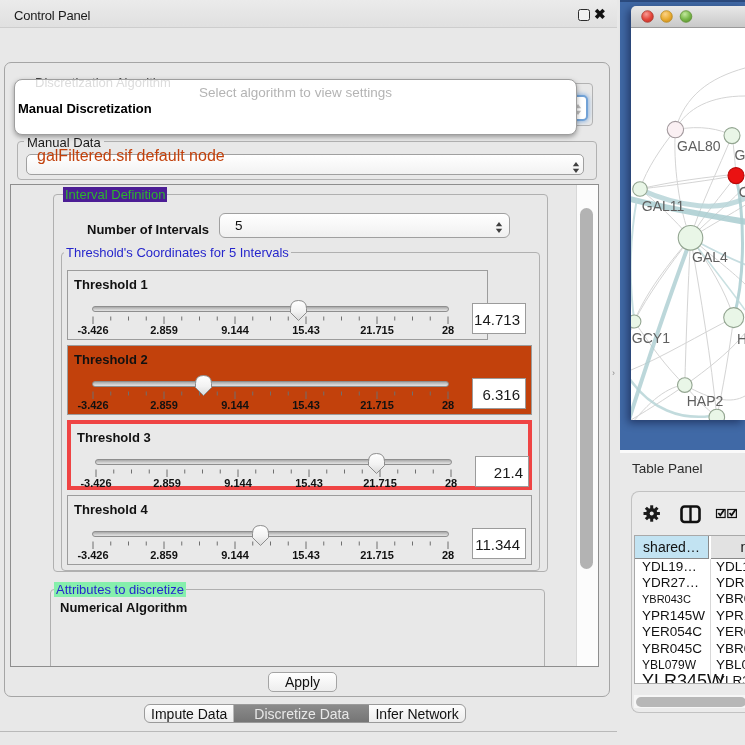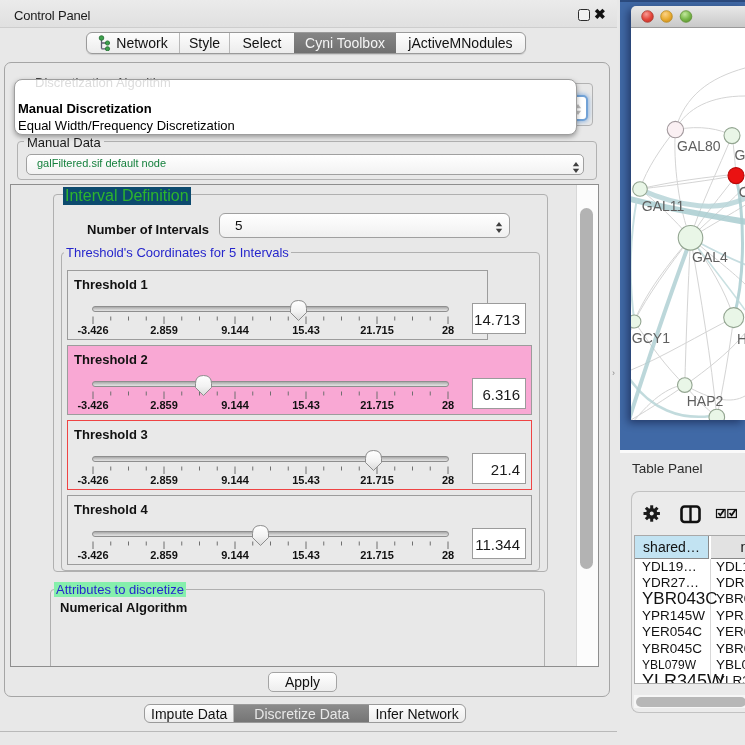--- a/index.html
+++ b/index.html
@@ -7,56 +7,42 @@
 <body>
 <div class="abs" style="left:0;top:0;width:745px;height:745px;background:#e8e8e8">
 
   <div class="abs" style="left:0;top:0;width:617px;height:28px;background:linear-gradient(#ebebeb,#e0e0e0);border-bottom:1px solid #cdcdcd"></div>
   <div class="abs" style="left:14px;top:7.5px;font-size:13px;color:#1a1a1a;letter-spacing:-0.2px">Control Panel</div>
   <div class="abs" style="left:578px;top:9px;width:11.5px;height:11.5px;border:1.5px solid #2c2c2c;border-radius:2.5px;background:#f2f2f2"></div>
   <div class="abs" style="left:594px;top:5.5px;font-size:14px;font-weight:bold;color:#111">✖</div>
 
   <div class="abs" style="left:4px;top:62px;width:606px;height:635px;border:1px solid #a5a5a5;border-radius:7px"></div>
 
-  <div class="abs" style="left:86px;top:32px;width:440px;height:22px;border:1px solid #9a9a9a;border-radius:6px;background:linear-gradient(#fdfdfd,#ececec);box-shadow:0 1px 1px rgba(0,0,0,0.12);overflow:hidden;display:flex">
-    <div style="width:93px;border-right:1px solid #b9b9b9;display:flex;align-items:center;justify-content:center;font-size:14px;color:#111">
-      <svg width="14" height="16" viewBox="0 0 14 16" style="margin-right:4px">
-          <path d="M3.5,3.5 V13.5 M3.5,8 H8.5 M3.5,13.8 H8.5" stroke="#5b5b6e" stroke-width="1.3" fill="none"></path>
-          <circle cx="3.5" cy="3" r="2.3" fill="#3da04c" stroke="#277237" stroke-width="0.9"></circle>
-          <circle cx="9.5" cy="8" r="2.1" fill="#3da04c" stroke="#277237" stroke-width="0.9"></circle>
-          <circle cx="9.5" cy="13.8" r="2.1" fill="#3da04c" stroke="#277237" stroke-width="0.9"></circle>
-        </svg>
-      Network</div>
-    <div style="width:50px;border-right:1px solid #b9b9b9;display:flex;align-items:center;justify-content:center;font-size:14px;color:#111">Style</div>
-    <div style="width:64px;display:flex;align-items:center;justify-content:center;font-size:14px;color:#111">Select</div>
-    <div style="width:102px;background:linear-gradient(#858585,#707070);display:flex;align-items:center;justify-content:center;font-size:14px;color:#f5f5f5">Cyni Toolbox</div>
-    <div style="width:129px;display:flex;align-items:center;justify-content:center;font-size:14px;color:#111">jActiveMNodules</div>
-  </div>
 
   <div class="abs" style="left:17px;top:83px;width:576px;height:43px;border:1px solid #b2b2b2;border-radius:4px"></div>
   <div class="abs" style="left:560px;top:95px;width:28px;height:26px;border-radius:5px;background:#fff;border:2px solid #72a2d6;box-shadow:0 0 4px 1px rgba(90,150,220,0.6)"></div>
   <div class="abs" style="left:574px;top:101px;opacity:0.35"><svg width="8" height="11" viewBox="0 0 8 11">
         <path d="M4,0 L7.2,4.2 H0.8 Z" fill="#3f3f3f"></path>
         <path d="M4,11 L7.2,6.8 H0.8 Z" fill="#3f3f3f"></path>
       </svg></div>
 
   <div class="abs" style="left:17px;top:141px;width:580px;height:39px;border:1px solid #b2b2b2;border-radius:4px"></div>
   <div class="abs" style="left:24px;top:134.5px;font-size:13px;color:#1a1a1a;background:#e8e8e8;padding:0 3px">Manual Data</div>
   <div class="abs" style="left:26px;top:154px;width:558px;height:21px;border:1px solid #a0a0a0;border-radius:5px;background:linear-gradient(#ffffff,#f2f2f2)"></div>
-  <div class="abs" style="left:37px;top:157px;font-size:11px;color:#15803d">galFiltered.sif default node</div>
+  <div class="abs" style="left:37px;top:147px;font-size:16px;color:#c2410c">galFiltered.sif default node</div>
   <div class="abs" style="left:572px;top:159px"><svg width="8" height="11" viewBox="0 0 8 11">
         <path d="M4,0 L7.2,4.2 H0.8 Z" fill="#3f3f3f"></path>
         <path d="M4,11 L7.2,6.8 H0.8 Z" fill="#3f3f3f"></path>
       </svg></div>
 
   <div class="abs" style="left:10px;top:184px;width:589px;height:483px;border:1px solid #8e8e8e;background:#e8e8e8;overflow:hidden">
    <div class="abs" style="left:0;top:0;width:565px;height:483px">
 
     <div class="abs" style="left:42px;top:8.5px;width:495px;height:378px;border:1px solid #b0b0b0;border-radius:4px"></div>
-    <div class="abs" style="left:52px;top:2px;font-size:16px;color:#2db52d;background:#0c4a6e;padding:0 2px">Interval Definition</div>
+    <div class="abs" style="left:52px;top:2px;font-size:13px;color:#2db52d;background:#4c1d95;padding:0 2px">Interval Definition</div>
     <div class="abs" style="left:76px;top:37px;font-size:13px;font-weight:bold;color:#111;white-space:nowrap">Number of Intervals</div>
     <div class="abs" style="left:208px;top:28px;width:291px;height:25px;border:1px solid #a0a0a0;border-radius:6px;background:linear-gradient(#ffffff,#f0f0f0)"></div>
     <div class="abs" style="left:224px;top:33px;font-size:13.5px;color:#111">5</div>
     <div class="abs" style="left:484px;top:34px"><svg width="8" height="11" viewBox="0 0 8 11">
             <path d="M4,0 L7.2,4.2 H0.8 Z" fill="#3f3f3f"></path>
             <path d="M4,11 L7.2,6.8 H0.8 Z" fill="#3f3f3f"></path>
           </svg></div>
 
     <div class="abs" style="left:49.5px;top:67px;width:479px;height:319px;border:1px solid #b0b0b0;border-radius:4px"></div>
     <div class="abs" style="left:53px;top:60px;font-size:13px;color:#2626cc;background:#e8e8e8;padding:0 2px">Threshold's Coordinates for 5 Intervals</div>
@@ -80,21 +66,21 @@
                   <linearGradient id="tg" x1="0" y1="0" x2="0" y2="1">
                     <stop offset="0" stop-color="#ffffff"></stop>
                     <stop offset="0.55" stop-color="#f2f2f2"></stop>
                     <stop offset="1" stop-color="#d9d9d9"></stop>
                   </linearGradient>
                 </defs>
                 <path d="M2.5,9.5 Q2.5,1.5 10.5,1.5 Q18.5,1.5 18.5,9.5 L18.5,13.5 L10.5,21.5 L2.5,13.5 Z" fill="url(#tg)" stroke="#8d8d8d" stroke-width="1"></path>
               </svg></div>
   <div style="position:absolute;left:404px;top:32px;width:54px;height:31px;border:1px solid #9b9b9b;background:#fff;font-size:15px;color:#1a1a1a;text-align:right;line-height:31px;padding-right:5px">14.713</div>
 </div>
-          <div style="position:absolute;left:66px;top:343.6px;width:465px;height:70px;border:1px solid #9c9c9c;background:#f9a8d4">
+          <div style="position:absolute;left:66px;top:343.6px;width:465px;height:70px;border:1px solid #9c9c9c;background:#c2410c">
   <div style="position:absolute;left:6px;top:6px;font-size:13px;font-weight:bold;color:#111">Threshold 2</div>
   <div style="position:absolute;left:23.5px;top:35px;width:357px;height:6px;border:1px solid #8e8e8e;border-radius:4px;background:linear-gradient(#a8a8a8,#cfcfcf 60%,#e2e2e2)"></div>
   <div style="position:absolute;left:23px;top:45px;width:360px;height:10px">
               <svg width="360" height="10" style="position:absolute;left:0;top:0">
                 <path d="M2.00,0.5V8M19.75,0.5V4.5M37.50,0.5V4.5M55.25,0.5V4.5M73.00,0.5V8M90.75,0.5V4.5M108.50,0.5V4.5M126.25,0.5V4.5M144.00,0.5V8M161.75,0.5V4.5M179.50,0.5V4.5M197.25,0.5V4.5M215.00,0.5V8M232.75,0.5V4.5M250.50,0.5V4.5M268.25,0.5V4.5M286.00,0.5V8M303.75,0.5V4.5M321.50,0.5V4.5M339.25,0.5V4.5M357.00,0.5V8" stroke="#6f6f6f" stroke-width="1" fill="none"></path>
               </svg>
             </div>
   <div style="position:absolute;left:-5px;top:53px;width:60px;text-align:center;font-size:11px;font-weight:bold;color:#111">-3.426</div>
             <div style="position:absolute;left:66px;top:53px;width:60px;text-align:center;font-size:11px;font-weight:bold;color:#111">2.859</div>
             <div style="position:absolute;left:137px;top:53px;width:60px;text-align:center;font-size:11px;font-weight:bold;color:#111">9.144</div>
@@ -106,21 +92,21 @@
                   <linearGradient id="tg" x1="0" y1="0" x2="0" y2="1">
                     <stop offset="0" stop-color="#ffffff"></stop>
                     <stop offset="0.55" stop-color="#f2f2f2"></stop>
                     <stop offset="1" stop-color="#d9d9d9"></stop>
                   </linearGradient>
                 </defs>
                 <path d="M2.5,9.5 Q2.5,1.5 10.5,1.5 Q18.5,1.5 18.5,9.5 L18.5,13.5 L10.5,21.5 L2.5,13.5 Z" fill="url(#tg)" stroke="#8d8d8d" stroke-width="1"></path>
               </svg></div>
   <div style="position:absolute;left:404px;top:32px;width:54px;height:31px;border:1px solid #9b9b9b;background:#fff;font-size:15px;color:#1a1a1a;text-align:right;line-height:31px;padding-right:5px">6.316</div>
 </div>
-          <div style="position:absolute;left:66px;top:418.7px;width:465px;height:70px;border:1px solid #ef4444;background:#e9e9e9">
+          <div style="position:absolute;left:66px;top:418.7px;width:465px;height:70px;border:4px solid #ef4444;background:#e9e9e9">
   <div style="position:absolute;left:6px;top:6px;font-size:13px;font-weight:bold;color:#111">Threshold 3</div>
   <div style="position:absolute;left:23.5px;top:35px;width:357px;height:6px;border:1px solid #8e8e8e;border-radius:4px;background:linear-gradient(#a8a8a8,#cfcfcf 60%,#e2e2e2)"></div>
   <div style="position:absolute;left:23px;top:45px;width:360px;height:10px">
               <svg width="360" height="10" style="position:absolute;left:0;top:0">
                 <path d="M2.00,0.5V8M19.75,0.5V4.5M37.50,0.5V4.5M55.25,0.5V4.5M73.00,0.5V8M90.75,0.5V4.5M108.50,0.5V4.5M126.25,0.5V4.5M144.00,0.5V8M161.75,0.5V4.5M179.50,0.5V4.5M197.25,0.5V4.5M215.00,0.5V8M232.75,0.5V4.5M250.50,0.5V4.5M268.25,0.5V4.5M286.00,0.5V8M303.75,0.5V4.5M321.50,0.5V4.5M339.25,0.5V4.5M357.00,0.5V8" stroke="#6f6f6f" stroke-width="1" fill="none"></path>
               </svg>
             </div>
   <div style="position:absolute;left:-5px;top:53px;width:60px;text-align:center;font-size:11px;font-weight:bold;color:#111">-3.426</div>
             <div style="position:absolute;left:66px;top:53px;width:60px;text-align:center;font-size:11px;font-weight:bold;color:#111">2.859</div>
             <div style="position:absolute;left:137px;top:53px;width:60px;text-align:center;font-size:11px;font-weight:bold;color:#111">9.144</div>
@@ -182,22 +168,22 @@
     <div style="width:96px;display:flex;align-items:center;justify-content:center;font-size:14px;color:#111;border-right:1px solid #b9b9b9">Impute Data</div>
     <div style="width:145px;background:linear-gradient(#8b8b8b,#757575);display:flex;align-items:center;justify-content:center;font-size:14px;color:#e8e8e8">Discretize Data</div>
     <div style="width:103px;display:flex;align-items:center;justify-content:center;font-size:14px;color:#111">Infer Network</div>
   </div>
 
   <div class="abs" style="left:0;top:731px;width:617px;height:1px;background:#b9b9b9"></div>
 
   <div class="abs" style="left:35px;top:74.5px;font-size:13px;color:#444">Discretization Algorithm</div>
   <div class="abs" style="left:14px;top:78.5px;width:563px;height:56px;background:#fff;border:1px solid #9e9e9e;border-radius:8px;box-shadow:0 2px 5px rgba(0,0,0,0.35);overflow:hidden">
     <div class="abs" style="left:20px;top:-4.5px;font-size:13px;color:#dcdcdc">Discretization Algorithm</div>
+    <div class="abs" style="left:0;top:5px;width:100%;text-align:center;font-size:13.5px;color:#b4b4b4">Select algorithm to view settings</div>
     <div class="abs" style="left:3px;top:21.5px;font-size:13px;font-weight:bold;color:#000">Manual Discretization</div>
-    <div class="abs" style="left:3px;top:38px;font-size:13px;color:#000">Equal Width/Frequency Discretization</div>
   </div>
 
   <div class="abs" style="left:620px;top:0;width:125px;height:450px;background:#4069a6;border-top:2px solid #2b4a7d"></div>
 
   <div class="abs" style="left:612px;top:368px;font-size:9px;color:#888">›</div>
 
   <div class="abs" style="left:631px;top:6px;width:114px;height:414px;border-radius:5px 0 0 0;box-shadow:-3px 3px 8px rgba(0,0,30,0.45);overflow:hidden">
     <div class="abs" style="left:0;top:0;width:114px;height:22px;background:linear-gradient(#e8e8e8,#c9c9c9);border-bottom:1px solid #9a9a9a"></div>
     <svg width="114" height="22" style="position:absolute;left:0;top:0">
       <defs>
@@ -285,21 +271,21 @@
     </svg>
 
     <div class="abs" style="left:2px;top:43px;width:112px;height:149px;background:#fff;border:1px solid #a9a9a9;border-right:none;overflow:hidden">
       <div class="abs" style="left:0;top:0;width:74px;height:23px;background:#c2e3f2;border-right:1.5px solid #8a8a8a;border-bottom:1px solid #8a8a8a;font-size:14px;color:#111;text-align:center;line-height:23px">shared…</div>
       <div class="abs" style="left:75.5px;top:0;width:37px;height:23px;background:#e2e2e2;border-bottom:1px solid #8a8a8a;font-size:14px;color:#111;padding-left:30px;line-height:23px">n</div>
       <div class="abs" style="left:74.5px;top:23px;width:1px;height:142px;background:#d7d7d7"></div>
       <div style="position:absolute;left:7px;top:22.5px;width:60px;height:16.4px;font-size:13.5px;color:#111;line-height:16.4px;white-space:nowrap">YDL19…</div>
         <div style="position:absolute;left:81px;top:22.5px;width:45px;height:16.4px;font-size:13.5px;color:#111;line-height:16.4px;white-space:nowrap">YDL1</div>
         <div style="position:absolute;left:7px;top:38.9px;width:60px;height:16.4px;font-size:13.5px;color:#111;line-height:16.4px;white-space:nowrap">YDR27…</div>
         <div style="position:absolute;left:81px;top:38.9px;width:45px;height:16.4px;font-size:13.5px;color:#111;line-height:16.4px;white-space:nowrap">YDR2</div>
-        <div style="position:absolute;left:7px;top:55.3px;width:60px;height:16.4px;font-size:17px;color:#111;line-height:16.4px;white-space:nowrap">YBR043C</div>
+        <div style="position:absolute;left:7px;top:55.3px;width:60px;height:16.4px;font-size:11px;color:#111;line-height:16.4px;white-space:nowrap">YBR043C</div>
         <div style="position:absolute;left:81px;top:55.3px;width:45px;height:16.4px;font-size:13.5px;color:#111;line-height:16.4px;white-space:nowrap">YBR0</div>
         <div style="position:absolute;left:7px;top:71.7px;width:60px;height:16.4px;font-size:13.5px;color:#111;line-height:16.4px;white-space:nowrap">YPR145W</div>
         <div style="position:absolute;left:81px;top:71.7px;width:45px;height:16.4px;font-size:13.5px;color:#111;line-height:16.4px;white-space:nowrap">YPR1</div>
         <div style="position:absolute;left:7px;top:88.1px;width:60px;height:16.4px;font-size:13.5px;color:#111;line-height:16.4px;white-space:nowrap">YER054C</div>
         <div style="position:absolute;left:81px;top:88.1px;width:45px;height:16.4px;font-size:13.5px;color:#111;line-height:16.4px;white-space:nowrap">YER0</div>
         <div style="position:absolute;left:7px;top:104.5px;width:60px;height:16.4px;font-size:13.5px;color:#111;line-height:16.4px;white-space:nowrap">YBR045C</div>
         <div style="position:absolute;left:81px;top:104.5px;width:45px;height:16.4px;font-size:13.5px;color:#111;line-height:16.4px;white-space:nowrap">YBR0</div>
         <div style="position:absolute;left:7px;top:120.9px;width:60px;height:16.4px;font-size:12px;color:#111;line-height:16.4px;white-space:nowrap">YBL079W</div>
         <div style="position:absolute;left:81px;top:120.9px;width:45px;height:16.4px;font-size:13.5px;color:#111;line-height:16.4px;white-space:nowrap">YBL0</div>
         <div style="position:absolute;left:7px;top:137.3px;width:60px;height:16.4px;font-size:18px;color:#111;line-height:16.4px;white-space:nowrap">YLR345W</div>

